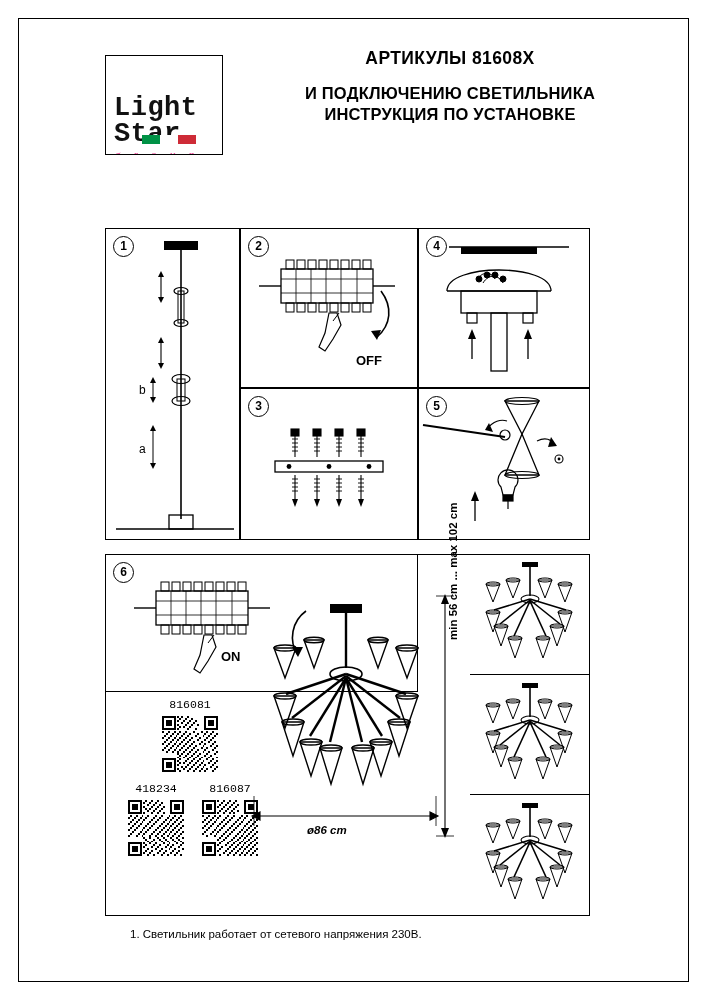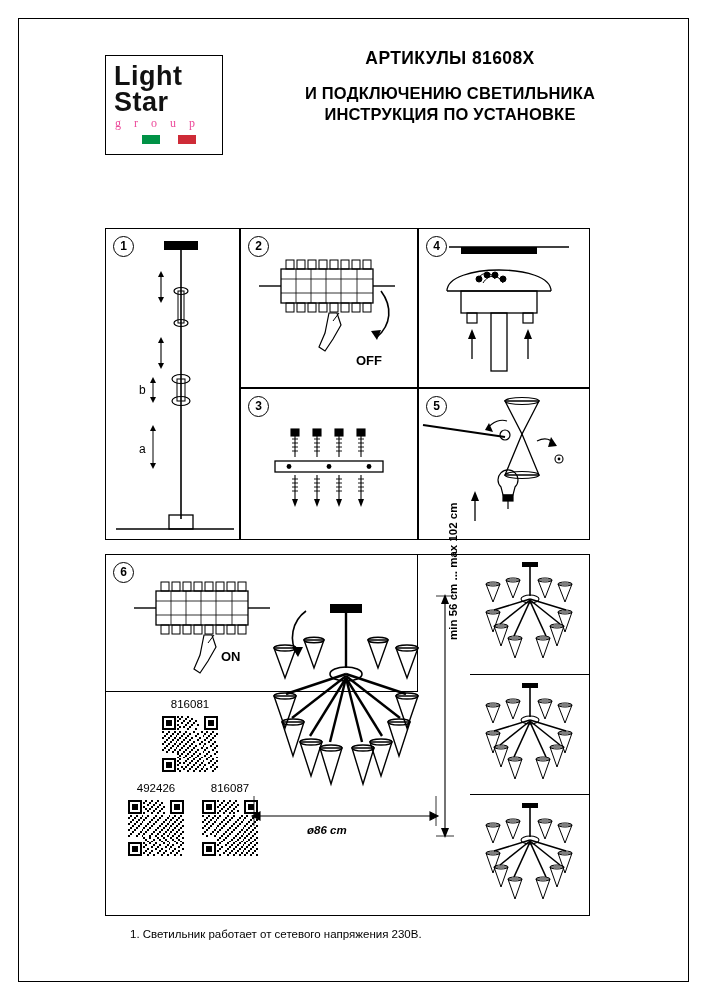--- a/index.html
+++ b/index.html
@@ -35,27 +35,28 @@
   .logo-box {
     position: absolute;
     left: 105px; top: 55px;
     width: 118px; height: 100px;
     border: 1.5px solid #000;
     box-sizing: border-box;
     background: #fff;
     overflow: hidden;
   }
   .logo-text {
-    font-family: Liberation Sans, sans-serif;
+    font-family: Liberation Mono, monospace;
     font-weight: bold;
     font-size: 27px;
     line-height: 26px;
     letter-spacing: 0.5px;
     padding: 7px 0 0 8px;
     color: #111;
+    margin-top: 32px;
   }
   .logo-group {
     font-family: "Liberation Serif", serif;
     font-size: 12px;
     letter-spacing: 5px;
     padding-left: 9px;
     color: #ec4899;
     margin-top: 1px;
   }
   .flag {
@@ -137,21 +138,21 @@
     box-sizing: border-box;
   }
   .chandelier-area {
     position: absolute;
     left: 240px; top: 590px;
     width: 210px; height: 260px;
   }
   .qr-area {
     position: absolute;
     left: 112px; top: 698px;
-    width: 180px; height: 150px;
+    width: 180px; height: 150px; font-family: Liberation Mono, monospace;
   }
   .qr-label {
     font-size: 11.5px;
     text-align: center;
   }
   .qr {
     width: 56px; height: 56px;
     display: block;
   }
   .thumbs {
@@ -694,21 +695,21 @@
           <rect x="27" y="27" width="1" height="1"></rect>
         <rect x="9" y="28" width="1" height="1"></rect>
           <rect x="13" y="28" width="1" height="1"></rect>
           <rect x="16" y="28" width="1" height="1"></rect>
         <rect x="19" y="28" width="1" height="1"></rect>
           <rect x="22" y="28" width="1" height="1"></rect>
           <rect x="26" y="28" width="1" height="1"></rect>
       </g>
     </svg>
 
-    <div class="qr-label" style="position:absolute; left:4px; top:84px; width:80px;">492426</div>
+    <div class="qr-label" style="position:absolute; left:4px; top:84px; width:80px;">418234</div>
     <svg class="qr" style="position:absolute; left:16px; top:102px;" viewBox="0 0 29 29" shape-rendering="crispEdges">
       <rect width="29" height="29" fill="#fff"></rect>
       <g fill="#000">
         <rect x="0" y="0" width="7" height="1"></rect>
           <rect x="0" y="6" width="7" height="1"></rect>
         <rect x="0" y="0" width="1" height="7"></rect>
           <rect x="6" y="0" width="1" height="7"></rect>
         <rect x="2" y="2" width="3" height="3"></rect>
         <rect x="22" y="0" width="7" height="1"></rect>
           <rect x="22" y="6" width="7" height="1"></rect>

